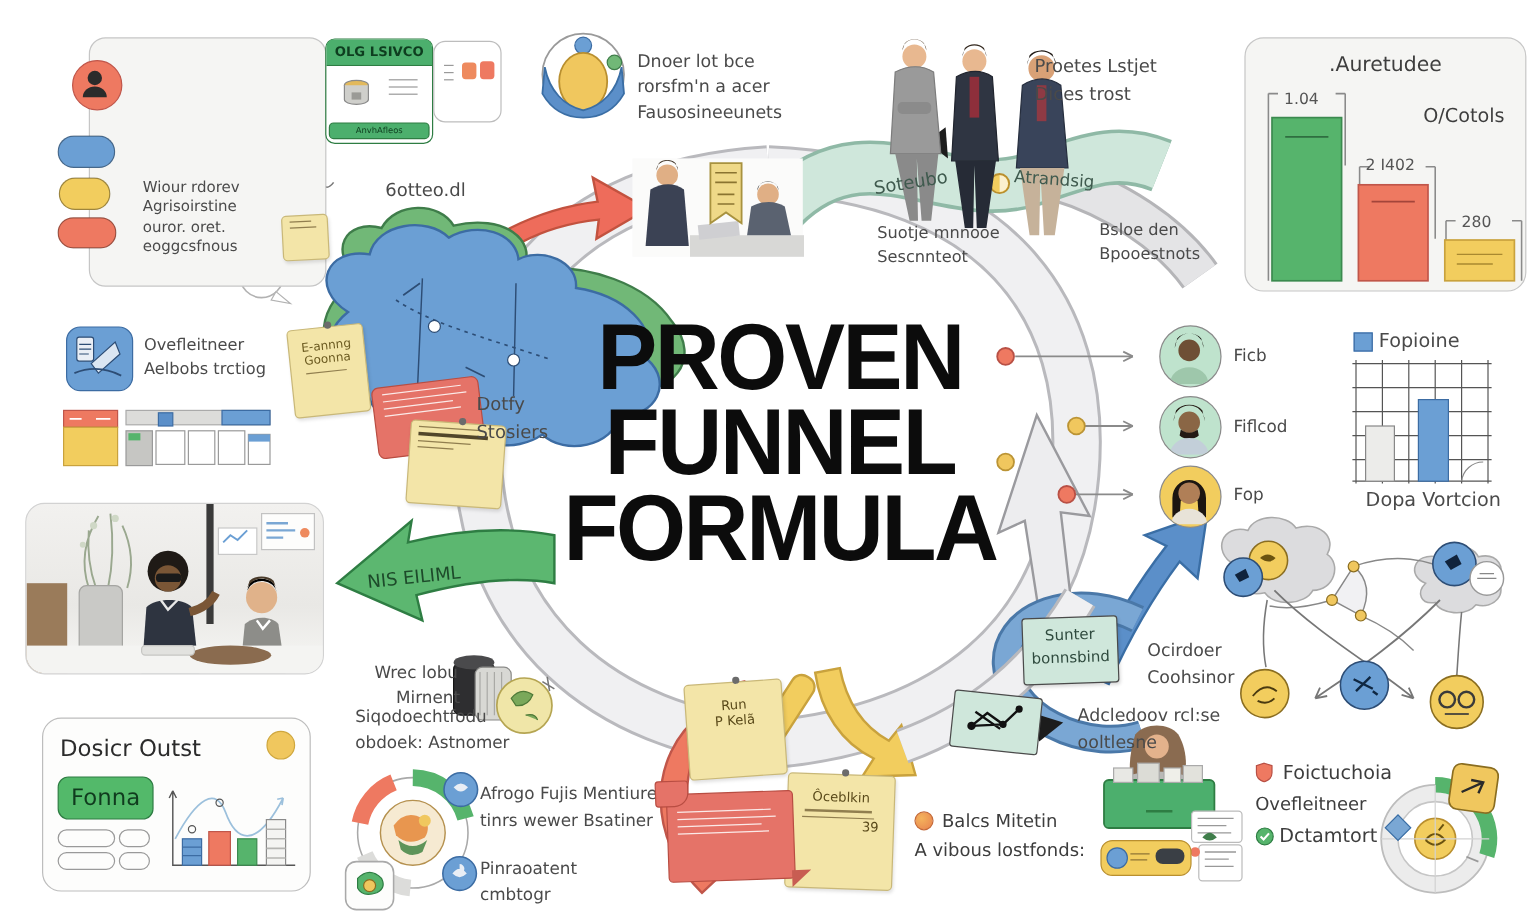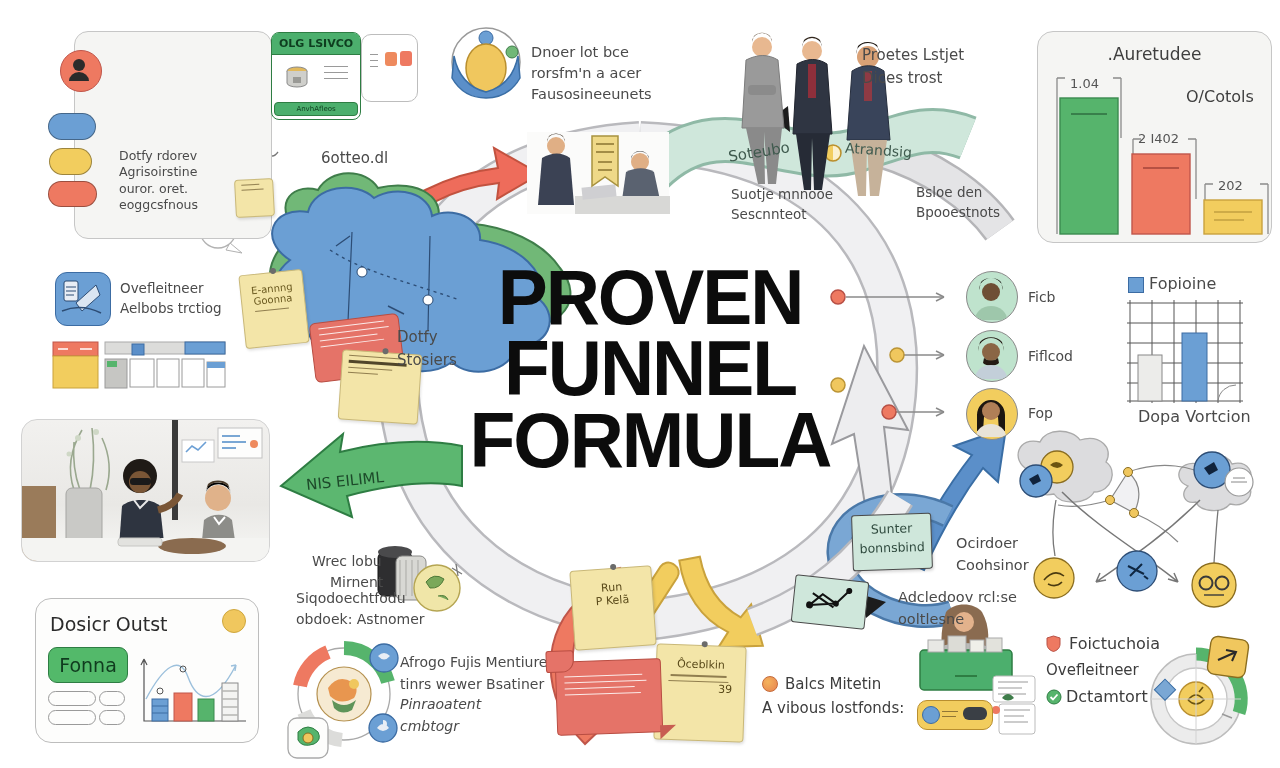--- a/index.html
+++ b/index.html
@@ -236,21 +236,21 @@
 <div class="abs" style="left:60px;top:50px;width:40px;height:40px;border-radius:50%;background:#ee7961;border:1.5px solid #c0564a;">
   <svg width="37" height="37" viewBox="0 0 37 37">
         <circle cx="18" cy="14" r="6" fill="#2b2b2b"></circle>
         <path d="M 8,30 a 10,9 0 0 1 20,0 z" fill="#2b2b2b"></path>
       </svg>
 </div>
 <div class="abs pill" style="left:48px;top:113px;width:46px;height:25px;background:#6b9fd4;"></div>
 <div class="abs pill" style="left:49px;top:148px;width:41px;height:25px;background:#f2cd5e;"></div>
 <div class="abs pill" style="left:48px;top:181px;width:47px;height:24px;background:#ee7961;"></div>
 <div class="abs txt" style="left:119px;top:148px;font-size:12.5px;line-height:1.3;">
-  <div>Dotfy rdorev</div>
+  <div>Wiour rdorev</div>
   <div>Agrisoirstine</div>
   <div>ouror. oret.</div>
   <div>eoggcsfnous</div>
 </div>
 
 <div class="abs sticky" style="left:235px;top:179px;width:37px;height:36px;transform:rotate(-3deg);">
   <div class="scrib" style="width:18px"></div>
       <div class="scrib" style="width:22px"></div>
 </div>
 
@@ -308,21 +308,21 @@
     <path d="M 19,46 v 156 M 19,46 h 8 M 83,46 h -8 M 83,46 v 60 M 95,107 v 95 M 95,107 h 8 M 158,107 h -8 M 158,107 v 60 M 167,152 v 50 M 167,152 h 8 M 230,152 h -8 M 230,152 v 50" stroke="#8a8a8a" stroke-width="1.3" fill="none"></path>
     <rect x="22" y="66" width="58" height="136" fill="#56b46c" stroke="#3b8a4f" stroke-width="1.4"></rect>
     <path d="M 33,82 h 36" stroke="#2f6e40" stroke-width="1.4"></path>
     <rect x="94" y="122" width="58" height="80" fill="#ee7961" stroke="#c0564a" stroke-width="1.4"></rect>
     <path d="M 105,136 h 36" stroke="#a3453a" stroke-width="1.4"></path>
     <rect x="166" y="168" width="58" height="34" fill="#f2cd5e" stroke="#c9a23d" stroke-width="1.4"></rect>
     <path d="M 176,180 h 38 M 176,188 h 30" stroke="#a98930" stroke-width="1.2"></path>
   </svg>
   <div class="barlabel abs" style="left:32px;top:44px;">1.04</div>
   <div class="barlabel abs" style="left:100px;top:99px;">2 I402</div>
-  <div class="barlabel abs" style="left:180px;top:146px;">202</div>
+  <div class="barlabel abs" style="left:180px;top:146px;">280</div>
 </div>
 
 <div class="abs" style="left:420px;top:262px;width:460px;">
   <div class="title-line">PROVEN</div>
   <div class="title-line">FUNNEL</div>
   <div class="title-line">FORMULA</div>
 </div>
 
 <div class="abs" style="left:55px;top:272px;width:54px;height:52px;background:#6b9fd4;border:1.5px solid #3c6ca3;border-radius:12px;">
   <svg width="51" height="49" viewBox="0 0 51 49">
@@ -455,21 +455,21 @@
   <path d="M 93,92 q 6,-8 12,0 q -6,6 -12,0 M 99,84 a 4,4 0 1 1 0,8" fill="#e9eef5"></path>
   <rect x="4" y="82" width="40" height="40" rx="9" fill="#fdfdfc" stroke="#a9a9a9" stroke-width="1.3"></rect>
   <path d="M 14,96 q 10,-10 20,0 q 4,8 -4,12 q -12,4 -16,-4 z" fill="#56b46c" stroke="#2e7d43"></path>
   <circle cx="24" cy="102" r="5" fill="#f0c75e" stroke="#8a6d20"></circle>
 </svg>
 
 <div class="abs txt" style="left:400px;top:652px;font-size:14px;line-height:1.55;">
   <div>Afrogo Fujis Mentiurer</div>
   <div>tinrs wewer Bsatiner</div>
 </div>
-<div class="abs txt" style="left:400px;top:694px;font-size:14px;line-height:1.55;font-style:italic;">
+<div class="abs txt" style="left:400px;top:714px;font-size:14px;line-height:1.55;">
   <div>Pinraoatent</div>
   <div>cmbtogr</div>
 </div>
 
 <div class="abs sticky" style="left:572px;top:568px;width:80px;height:66px;transform:rotate(-4deg);font-size:11px;color:#5a4a1a;text-align:center;padding-top:12px;">
   <span class="pin"></span>
   <div>Run</div>
   <div>P Kelã</div>
 </div>
 <div class="abs sticky" style="left:655px;top:645px;width:88px;height:82px;transform:rotate(2deg);font-size:11px;color:#5a4a1a;text-align:center;padding-top:12px;">

